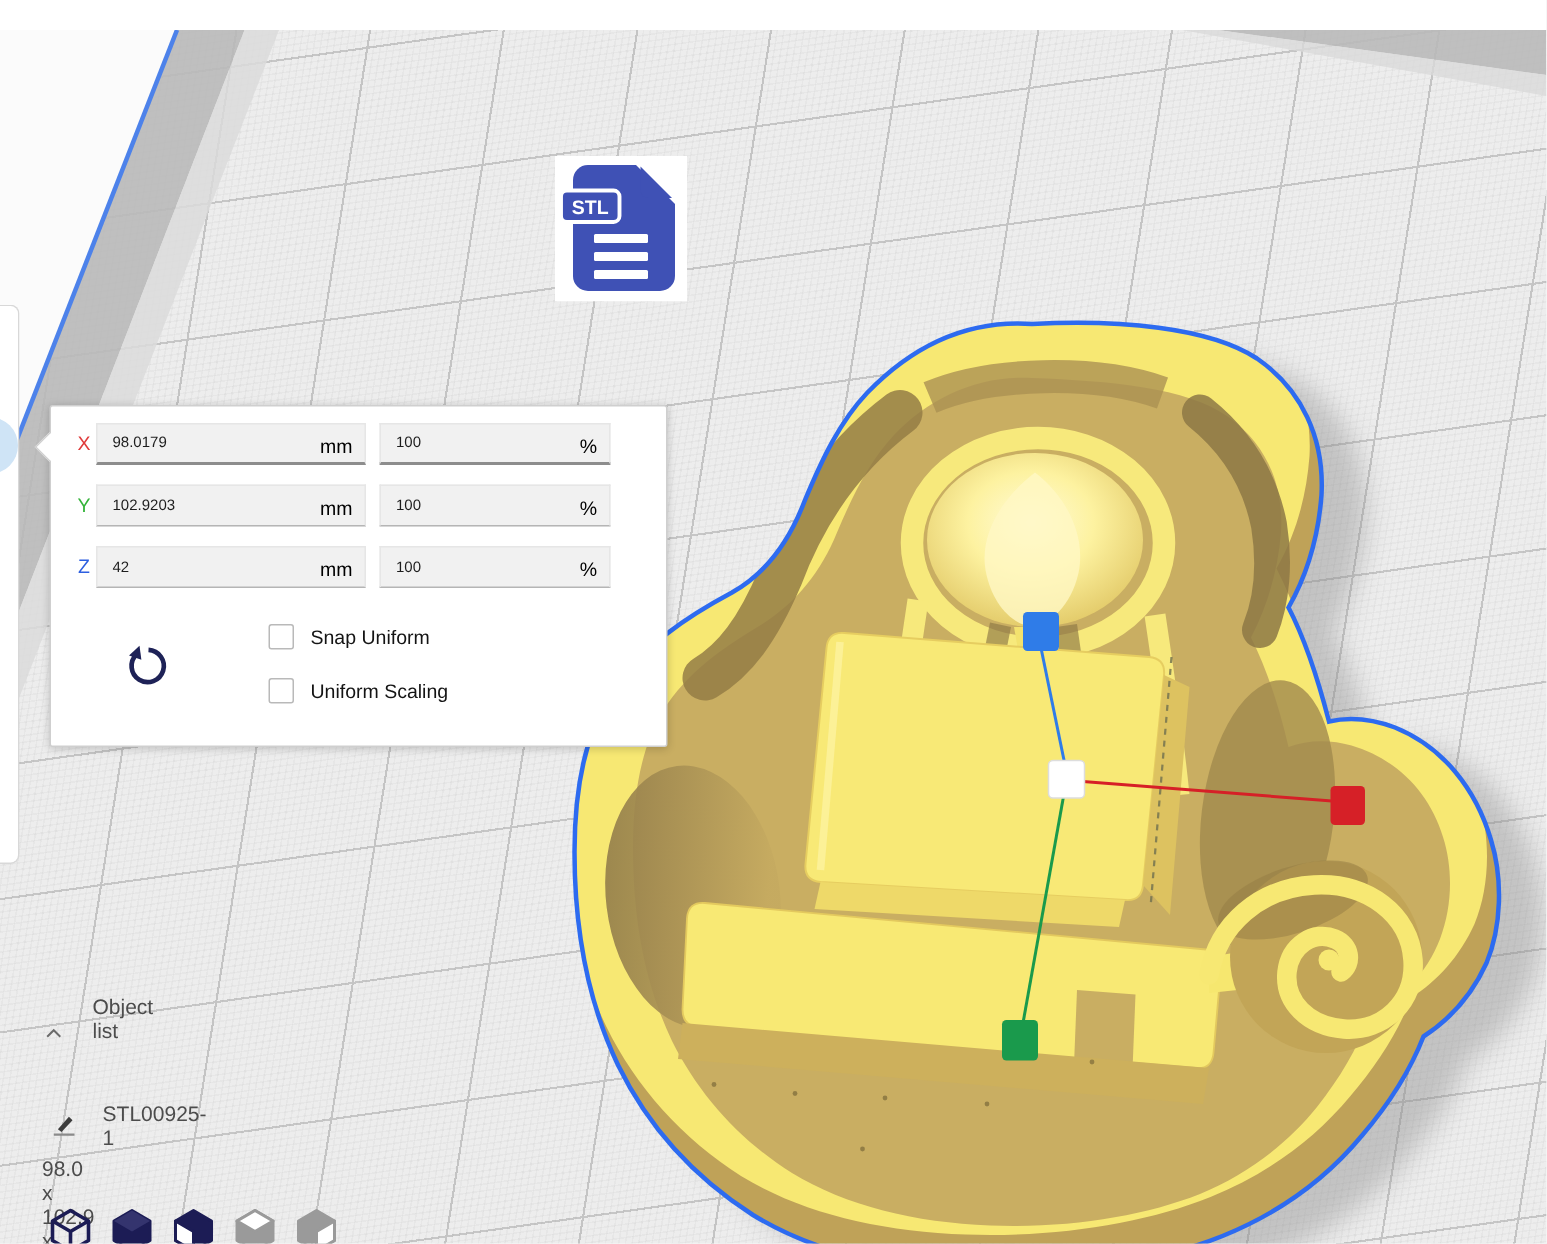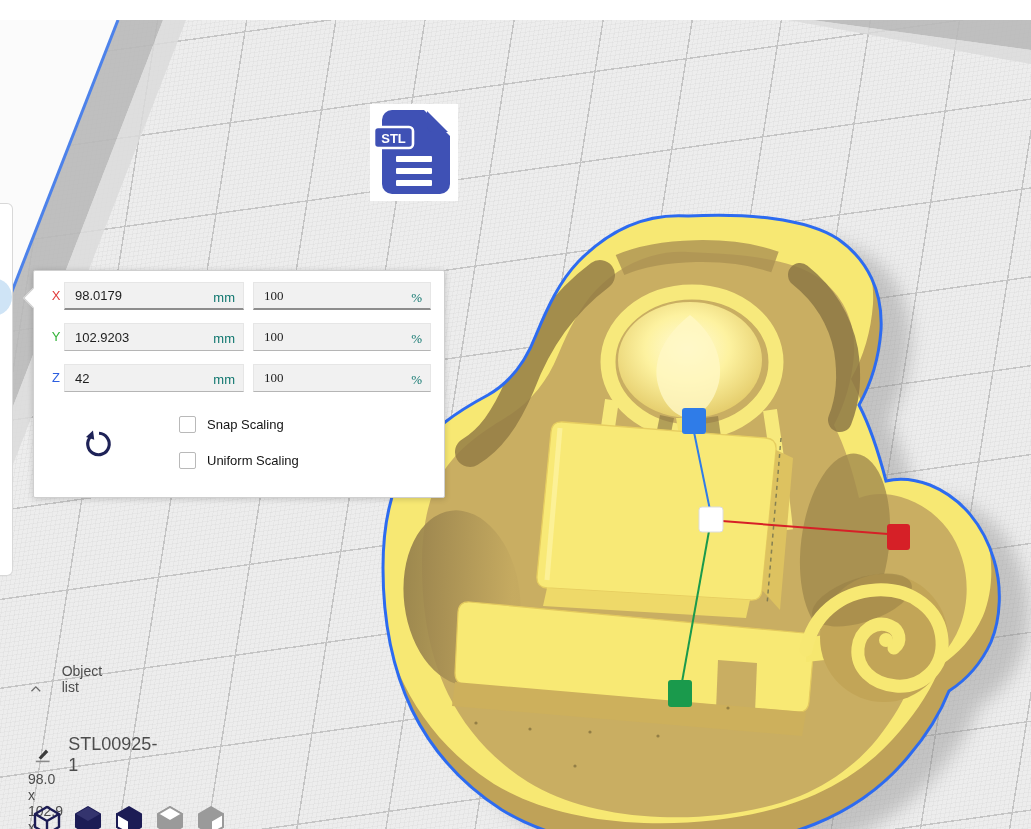--- a/index.html
+++ b/index.html
@@ -35,38 +35,38 @@
     background:#ffffff; border-left:1px solid #cfcfcf; border-bottom:1px solid #cfcfcf;
     transform:rotate(45deg); }
   .srow { position:absolute; left:0; height:28px; width:100%; }
   .srow.r0 { top:11px; } .srow.r1 { top:52px; } .srow.r2 { top:93px; }
   .axis-label { position:absolute; left:15px; top:6px; font-size:13px; width:14px; text-align:center; }
   .axis-x { color:#e03c3c; } .axis-y { color:#35b43a; } .axis-z { color:#2d5fe0; }
   .field { position:absolute; top:0; height:28px; background:#f1f1f1;
     border:1px solid #e6e6e6; border-bottom:1px solid #b5b5b5; }
   .srow.r0 .field { border-bottom:2px solid #8d8d8d; }
   .field.mm  { left:30px;  width:180px; }
-  .field.pct { left:219px; width:178px;font-family:Liberation Serif, serif; }
+  .field.pct { left:219px; width:154px; }
   .field input { position:absolute; left:0; top:0; width:100%; height:100%;
     border:none; background:transparent; outline:none; padding:0 30px 0 10px;
-    font-size:13px; color:#1d1d1d; font-family:inherit; }
-  .unit { position:absolute; right:8px; top:7px; font-size:13px; color:#0f766e; pointer-events:none; }
+    font-size:10px; color:#1d1d1d; font-family:inherit; }
+  .unit { position:absolute; right:8px; top:7px; font-size:13px; color:#000000; pointer-events:none; }
   .reset-btn { position:absolute; left:50px; top:157px; width:30px; height:32px; cursor:pointer; }
   .cb-row { position:absolute; left:145px; height:18px; display:flex; align-items:center; }
   .cb-row.c0 { top:144px; } .cb-row.c1 { top:180px;justify-content:center; }
   .checkbox { width:17px; height:17px; background:#fff; border:1px solid #b9b9b9;
     border-radius:2px; flex:0 0 auto; }
   .cb-label { margin-left:11px; font-size:13px; color:#141414; white-space:nowrap; }
 
   
   .objlist { position:absolute; left:0; top:0; }
   .objlist-header { position:absolute; left:30px; top:643px; display:flex; align-items:flex-end; }
   .objlist-header .hdr-text { margin-left:20px; font-size:14px; color:#4c4c4c; }
   .objlist-item { position:absolute; left:34px; top:714px; display:flex; align-items:center; }
-  .objlist-item .item-text { margin-left:16px; font-size:18px; color:#4c4c4c; }
+  .objlist-item .item-text { margin-left:16px; font-size:14px; color:#4c4c4c; }
   .obj-dims { position:absolute; left:28px; top:751px; font-size:14px; color:#4c4c4c; }
   .cube-row { position:absolute; left:32px; top:785px; display:flex; gap:11px; }
   .cube-row svg { display:block; cursor:pointer; }
 
   
   .stl-icon { position:absolute; left:370px; top:84px; width:88px; height:97px; }
 </style>
 </head>
 <body>
 
@@ -247,21 +247,21 @@
       </div>
     </div>
 
     <svg class="reset-btn" viewBox="0 0 24 24">
       <path d="M 5.6,5.8 A 8.6,8.6 0 1 0 12,3.4" fill="none" stroke="#1e2257" stroke-width="2.5"></path>
       <polygon points="7.2,1.2 1.6,6.4 8.2,8.6" fill="#1e2257"></polygon>
     </svg>
 
     <div class="cb-row c0">
       <span class="checkbox"></span>
-      <span class="cb-label">Snap Scaling</span>
+      <span class="cb-label">Snap Uniform</span>
     </div>
     <div class="cb-row c1">
       <span class="checkbox"></span>
       <span class="cb-label">Uniform Scaling</span>
     </div>
   </div>
 
   <div class="objlist">
     <div class="objlist-header">
       <svg width="16" height="12" viewBox="0 0 16 12">

